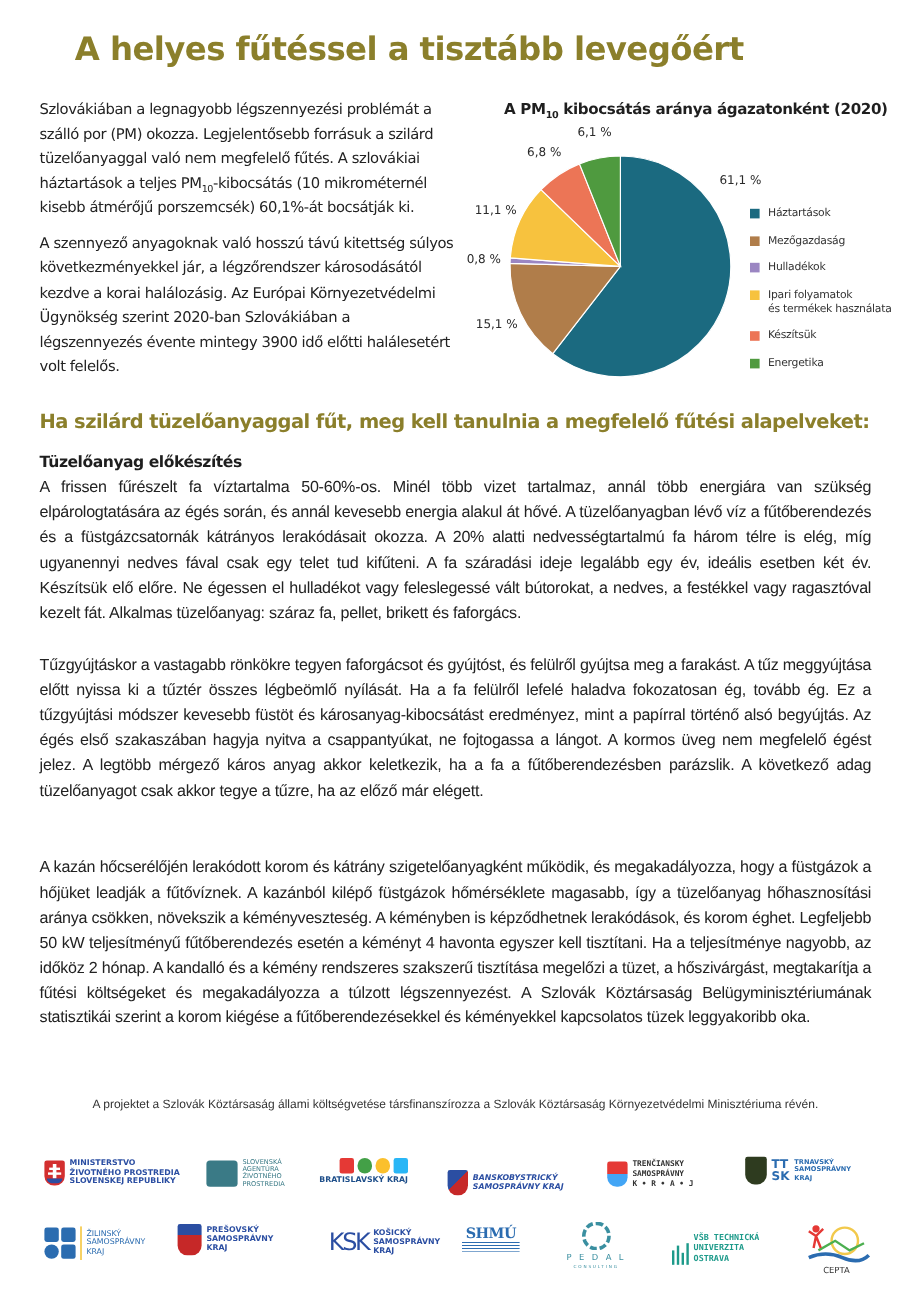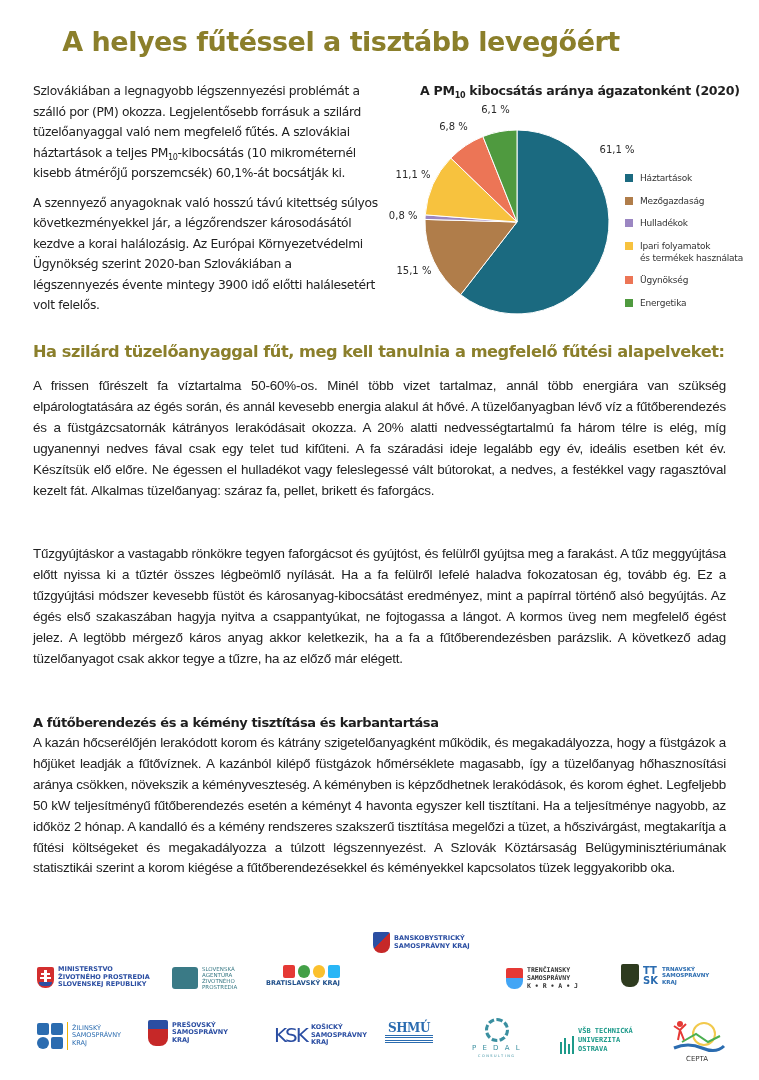--- a/index.html
+++ b/index.html
@@ -81,42 +81,43 @@
       <span class="legend-swatch" style="background: rgb(155, 134, 194);"></span>
       <span class="legend-text">Hulladékok</span>
     </div>
     <div class="legend-item">
       <span class="legend-swatch" style="background: rgb(247, 194, 62);"></span>
       <span class="legend-text">Ipari folyamatok
 és termékek használata</span>
     </div>
     <div class="legend-item">
       <span class="legend-swatch" style="background: rgb(236, 117, 86);"></span>
-      <span class="legend-text">Ügynökség</span>
+      <span class="legend-text">Készítsük</span>
     </div>
     <div class="legend-item">
       <span class="legend-swatch" style="background: rgb(79, 154, 63);"></span>
       <span class="legend-text">Energetika</span>
     </div>
   </div>
 
 <div class="section-heading">Ha szilárd tüzelőanyaggal fűt, meg kell tanulnia a megfelelő fűtési alapelveket:</div>
 
 <div class="block" id="b1">
+  <h3>Tüzelőanyag előkészítés</h3>
   <p>A frissen fűrészelt fa víztartalma 50-60%-os. Minél több vizet tartalmaz, annál több energiára van szükség elpárologtatására az égés során, és annál kevesebb energia alakul át hővé. A tüzelőanyagban lévő víz a fűtőberendezés és a füstgázcsatornák kátrányos lerakódásait okozza. A 20% alatti nedvességtartalmú fa három télre is elég, míg ugyanennyi nedves fával csak egy telet tud kifűteni. A fa száradási ideje legalább egy év, ideális esetben két év. Készítsük elő előre. Ne égessen el hulladékot vagy feleslegessé vált bútorokat, a nedves, a festékkel vagy ragasztóval kezelt fát. Alkalmas tüzelőanyag: száraz fa, pellet, brikett és faforgács.</p>
 </div>
 <div class="block" id="b2">
   <p>Tűzgyújtáskor a vastagabb rönkökre tegyen faforgácsot és gyújtóst, és felülről gyújtsa meg a farakást. A tűz meggyújtása előtt nyissa ki a tűztér összes légbeömlő nyílását. Ha a fa felülről lefelé haladva fokozatosan ég, tovább ég. Ez a tűzgyújtási módszer kevesebb füstöt és károsanyag-kibocsátást eredményez, mint a papírral történő alsó begyújtás. Az égés első szakaszában hagyja nyitva a csappantyúkat, ne fojtogassa a lángot. A kormos üveg nem megfelelő égést jelez. A legtöbb mérgező káros anyag akkor keletkezik, ha a fa a fűtőberendezésben parázslik. A következő adag tüzelőanyagot csak akkor tegye a tűzre, ha az előző már elégett.</p>
 </div>
 <div class="block" id="b3">
-  <h3>A fűtőberendezés és a kémény tisztítása és karbantartása</h3>
   <p>A kazán hőcserélőjén lerakódott korom és kátrány szigetelőanyagként működik, és megakadályozza, hogy a füstgázok a hőjüket leadják a fűtővíznek. A kazánból kilépő füstgázok hőmérséklete magasabb, így a tüzelőanyag hőhasznosítási aránya csökken, növekszik a kéményveszteség. A kéményben is képződhetnek lerakódások, és korom éghet. Legfeljebb 50 kW teljesítményű fűtőberendezés esetén a kéményt 4 havonta egyszer kell tisztítani. Ha a teljesítménye nagyobb, az időköz 2 hónap. A kandalló és a kémény rendszeres szakszerű tisztítása megelőzi a tüzet, a hőszivárgást, megtakarítja a fűtési költségeket és megakadályozza a túlzott légszennyezést. A Szlovák Köztársaság Belügyminisztériumának statisztikái szerint a korom kiégése a fűtőberendezésekkel és kéményekkel kapcsolatos tüzek leggyakoribb oka.</p>
 </div>
 
 <div class="footer">
+  <div>A projektet a Szlovák Köztársaság állami költségvetése társfinanszírozza a Szlovák Köztársaság Környezetvédelmi Minisztériuma révén.</div>
 </div>
 
 <div class="logos">
 
   <div class="logo" style="left:37px; top:966px;">
     <div class="crest" style="background:#d32f2f; position:relative;">
       <div style="position:absolute;left:7px;top:3px;width:3px;height:12px;background:#fff;"></div>
       <div style="position:absolute;left:4px;top:6px;width:9px;height:2px;background:#fff;"></div>
       <div style="position:absolute;left:3px;top:10px;width:11px;height:2px;background:#fff;"></div>
       <div style="position:absolute;left:2px;top:15px;width:13px;height:4px;background:#2b4ea2;border-radius:0 0 6px 6px;"></div>
@@ -134,21 +135,21 @@
   </div>
   <div class="logo" style="left:266px; top:965px; flex-direction:column; align-items:flex-end; gap:2px;">
     <div style="display:flex;gap:3px;">
       <span style="width:12px;height:13px;background:#e53935;display:block;border-radius:2px;"></span>
       <span style="width:12px;height:13px;background:#43a047;display:block;border-radius:6px;"></span>
       <span style="width:12px;height:13px;background:#fbc02d;display:block;border-radius:6px;"></span>
       <span style="width:12px;height:13px;background:#29b6f6;display:block;border-radius:2px;"></span>
     </div>
     <div class="ltxt" style="color:#1f4f8a;">BRATISLAVSKÝ KRAJ</div>
   </div>
-  <div class="logo" style="left:373px; top:932px;">
+  <div class="logo" style="left:373px; top:975px;font-style:italic;">
     <div class="crest" style="background:linear-gradient(135deg,#2b4ea2 0 45%,#c62828 45% 100%);"></div>
     <div class="ltxt">BANSKOBYSTRICKÝ
 SAMOSPRÁVNY KRAJ</div>
   </div>
   <div class="logo" style="left:506px; top:966px;">
     <div class="crest" style="background:linear-gradient(180deg,#e53935 0 50%,#42a5f5 50% 100%);"></div>
     <div class="ltxt" style="color:#333;font-family:'DejaVu Sans Mono',monospace;font-size:6.5px;line-height:8px;">TRENČIANSKY
 SAMOSPRÁVNY
 K • R • A • J</div>
   </div>

